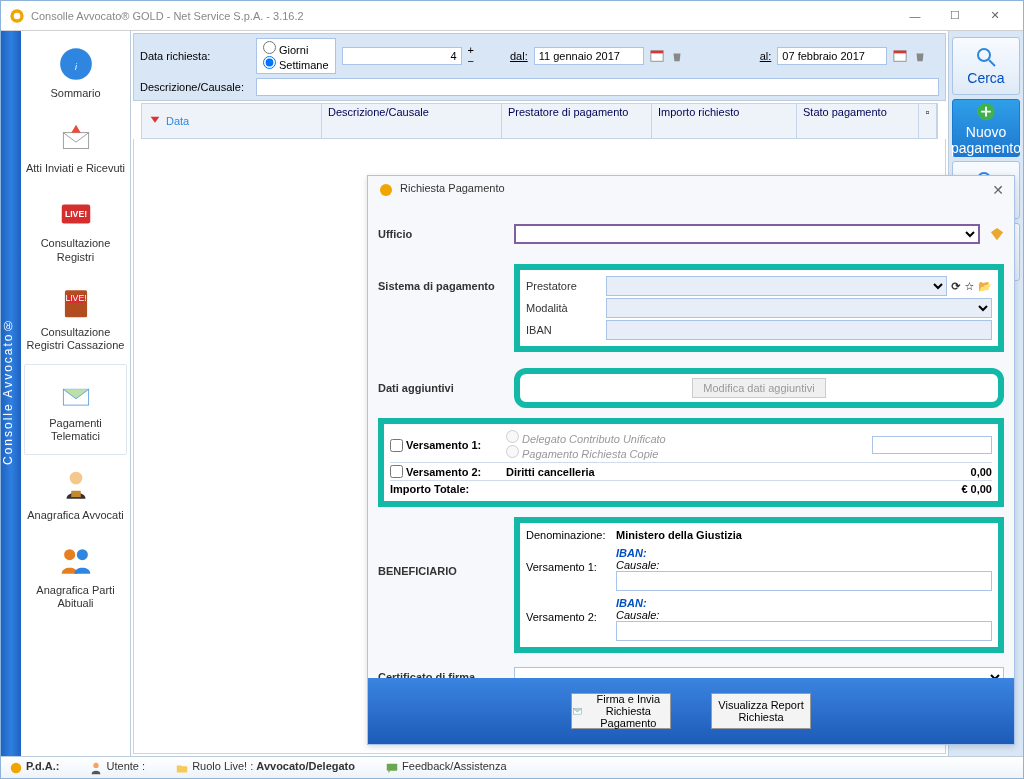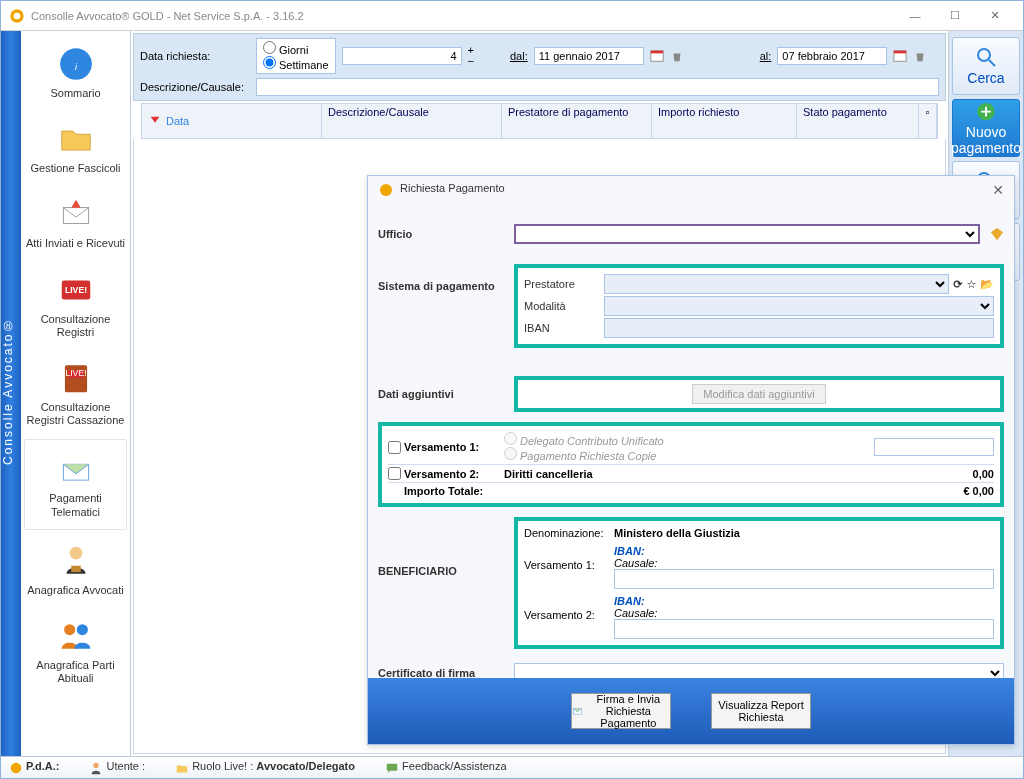--- a/index.html
+++ b/index.html
@@ -28,21 +28,21 @@
   .action-btn { width: 68px; height: 58px; background: linear-gradient(180deg,#f8fbff,#dfeaf7); border: 1px solid #aac4e4; border-radius: 3px; display: flex; flex-direction: column; align-items: center; justify-content: center; cursor: pointer; color: #004fc0; }
   .action-btn.primary { background: linear-gradient(180deg,#2f9fe8,#1e78d0); color: #fff; border-color: #1e78d0; }
   .action-btn span { font-size: 14px; line-height: 1.1; text-align: center; }
   .action-btn svg { width: 24px; height: 24px; margin-bottom: 2px; }
   .dialog-overlay { position: absolute; left: 236px; top: 144px; width: 648px; height: 570px; background: #f6f8fb; border: 1px solid #a9c4e6; box-shadow: 0 2px 6px rgba(0,0,0,.15); display: flex; flex-direction: column; }
   .dlg-title { display: flex; padding: 6px 10px; color: #333; }
   .dlg-title .close { margin-left: auto; font-size: 14px; color: #666; cursor: pointer; }
   .dlg-body { flex: 1; padding: 4px 10px; display: flex; flex-direction: column; gap: 4px; overflow: auto; }
   .form-row { display: flex; align-items: center; gap: 6px; }
   .form-label { width: 130px; font-weight: bold; color: #333; }
-  .sub-panel { border: 4px solid #14b8a6; background: #fff; flex: 1; padding: 4px 6px; }
+  .sub-panel { border: 6px solid #14b8a6; background: #fff; flex: 1; padding: 4px 6px; }
   .sub-row { display: flex; align-items: center; margin: 2px 0; }
   .sub-row .slabel { width: 80px; color: #333; }
   .drop { flex: 1; border: 1px solid #a9c4e6; background: #e8eef7; height: 20px; }
   .drop.white { background: #fff; }
   .muted { color: #999; font-style: italic; }
   .iban-label { color: #004fc0; font-weight: bold; font-style: italic; }
   .dlg-footer { background: linear-gradient(180deg,#3a84e0,#1e5bb8); height: 66px; display: flex; align-items: center; justify-content: center; gap: 40px; }
   .footer-btn { background: #f4f4f4; border: 1px solid #999; width: 100px; height: 36px; display: flex; align-items: center; justify-content: center; cursor: pointer; font-size: 10px; text-align: center; gap: 4px; }
   .statusbar { height: 22px; background: linear-gradient(180deg,#fff,#eef3fa); border-top: 1px solid #bcd; display: flex; align-items: center; padding: 0 8px; gap: 30px; color: #333; }
   input[type=radio] { margin-right: 3px; }
@@ -75,26 +75,20 @@
     <div class="nav">
       <div class="nav-item">
         <svg viewBox="0 0 48 48">
             <circle cx="24" cy="24" r="20" fill="#2f86e0"></circle>
             <text x="24" y="32" font-size="28" fill="#fff" text-anchor="middle" font-family="serif" font-style="italic">i</text>
           </svg>
         <span>Sommario</span>
       </div>
       <div class="nav-item">
         <svg viewBox="0 0 48 48">
-            <path d="M6 14h14l4 4h18v20H6z" fill="#f7c95b" stroke="#c89a2a"></path>
-          </svg>
-        <span>Gestione Fascicoli</span>
-      </div>
-      <div class="nav-item">
-        <svg viewBox="0 0 48 48">
             <rect x="8" y="16" width="32" height="20" fill="#fff" stroke="#888"></rect>
             <path d="M8 16l16 12 16-12" fill="none" stroke="#888"></path>
             <path d="M24 6l-6 10h12z" fill="#e74c3c"></path>
           </svg>
         <span>Atti Inviati e Ricevuti</span>
       </div>
       <div class="nav-item">
         <svg viewBox="0 0 48 48">
             <rect x="6" y="12" width="36" height="24" rx="3" fill="#d32f2f"></rect>
             <text x="24" y="28" font-size="11" fill="#fff" text-anchor="middle" font-weight="bold">LIVE!</text>
@@ -218,23 +212,23 @@
                 <span class="slabel">Modalità</span>
                 <select class="drop"></select>
               </div>
               <div class="sub-row">
                 <span class="slabel">IBAN</span>
                 <div class="drop" style="background:#e8eef7;"></div>
               </div>
             </div>
           </div>
 
-          <div class="form-row" style="margin-top:24px;justify-content:center;">
+          <div class="form-row" style="margin-top:12px;justify-content:center;">
             <div class="form-label">Dati aggiuntivi</div>
-            <div class="sub-panel" style="text-align:center;">
+            <div class="sub-panel" style="text-align:center;border-radius:12px;">
               <button style="padding:3px 10px;color:#999;background:#f0f0f0;border:1px solid #ccc;" disabled="">Modifica dati aggiuntivi</button>
             </div>
           </div>
 
           <div class="form-row" style="margin-top:6px;align-items:flex-start;">
             <div class="sub-panel">
               <div class="sub-row">
                 <input type="checkbox" style="">
                 <span style="font-weight:bold;width:100px;">Versamento 1:</span>
                 <div style="display:flex;flex-direction:column;">
@@ -245,21 +239,21 @@
               </div>
               <div class="sep-line"></div>
               <div class="sub-row">
                 <input type="checkbox" style="">
                 <span style="font-weight:bold;width:100px;">Versamento 2:</span>
                 <span style="font-weight:bold;">Diritti cancelleria</span>
                 <span class="amount-right">0,00</span>
               </div>
               <div class="sep-line"></div>
               <div class="sub-row">
-                <span style="font-weight:bold;margin-left:16px;">Importo Totale:</span>
+                <span style="font-weight:bold;">Importo Totale:</span>
                 <span class="amount-right">€ 0,00</span>
               </div>
             </div>
           </div>
 
           <div class="form-row" style="margin-top:6px;align-items:flex-start;">
             <div class="form-label" style="padding-top:48px;">BENEFICIARIO</div>
             <div class="sub-panel">
               <div class="sub-row">
                 <span style="width:90px;">Denominazione:</span>

